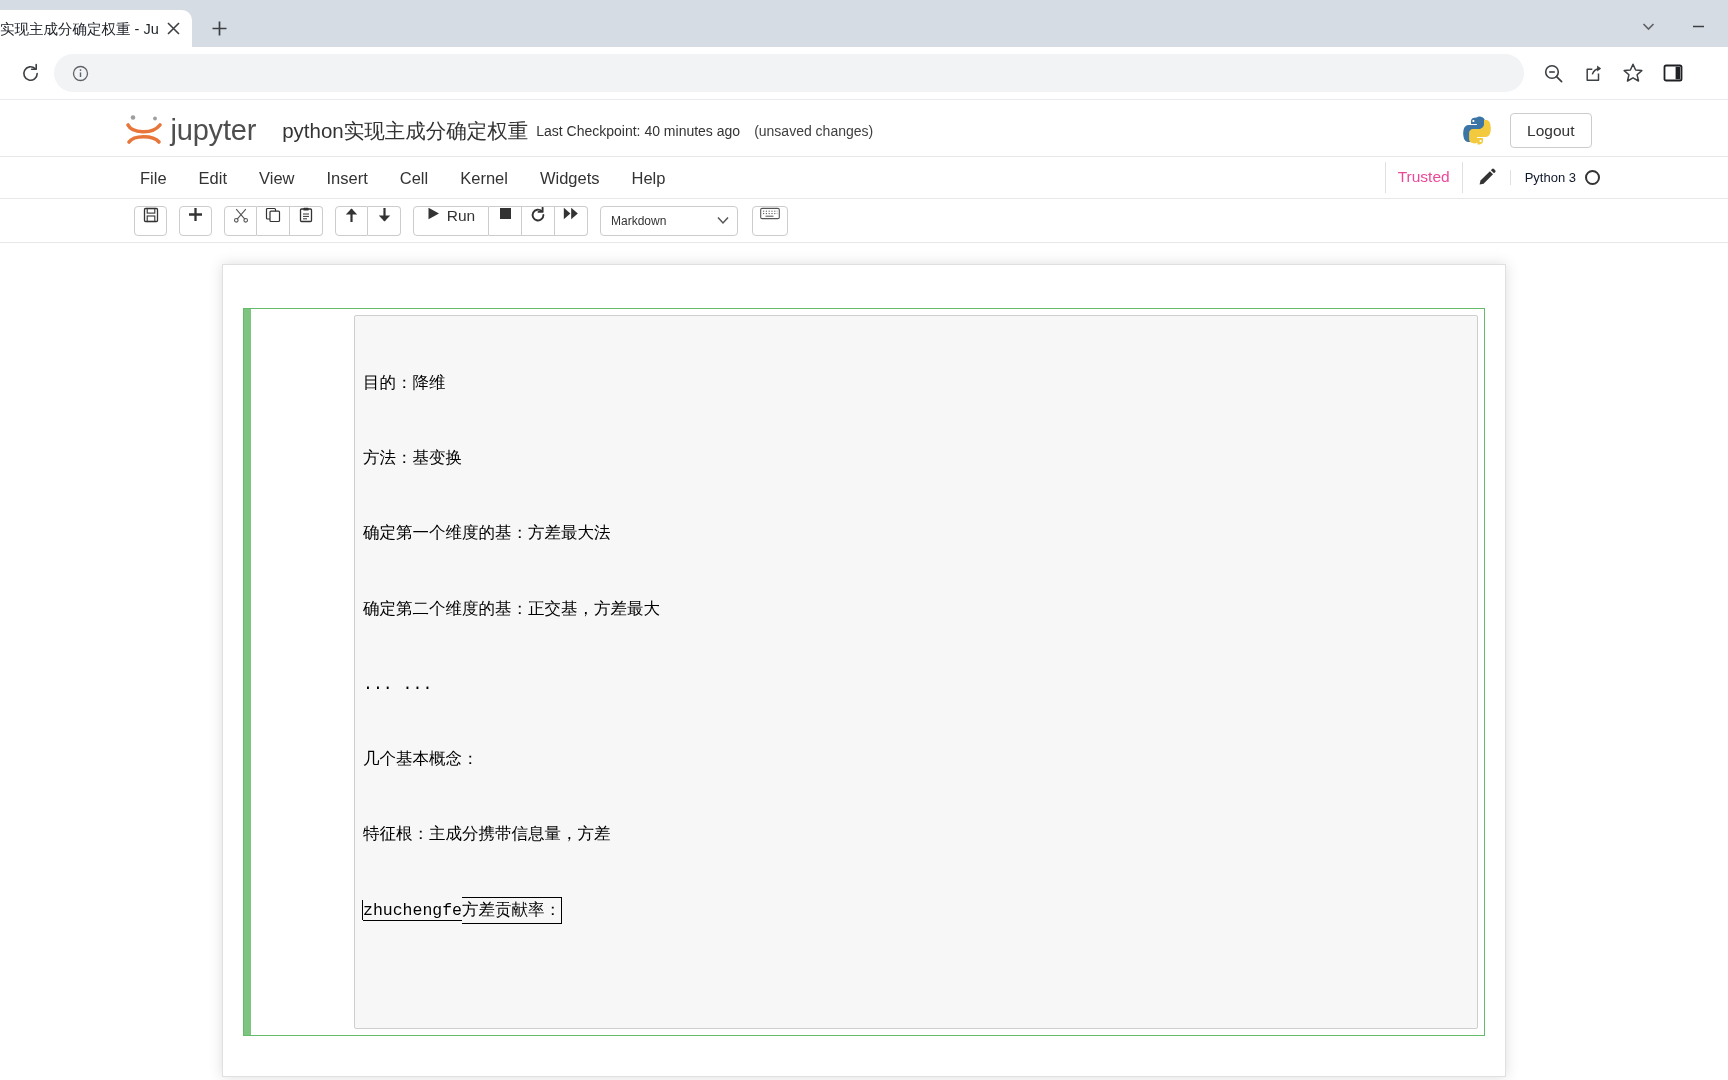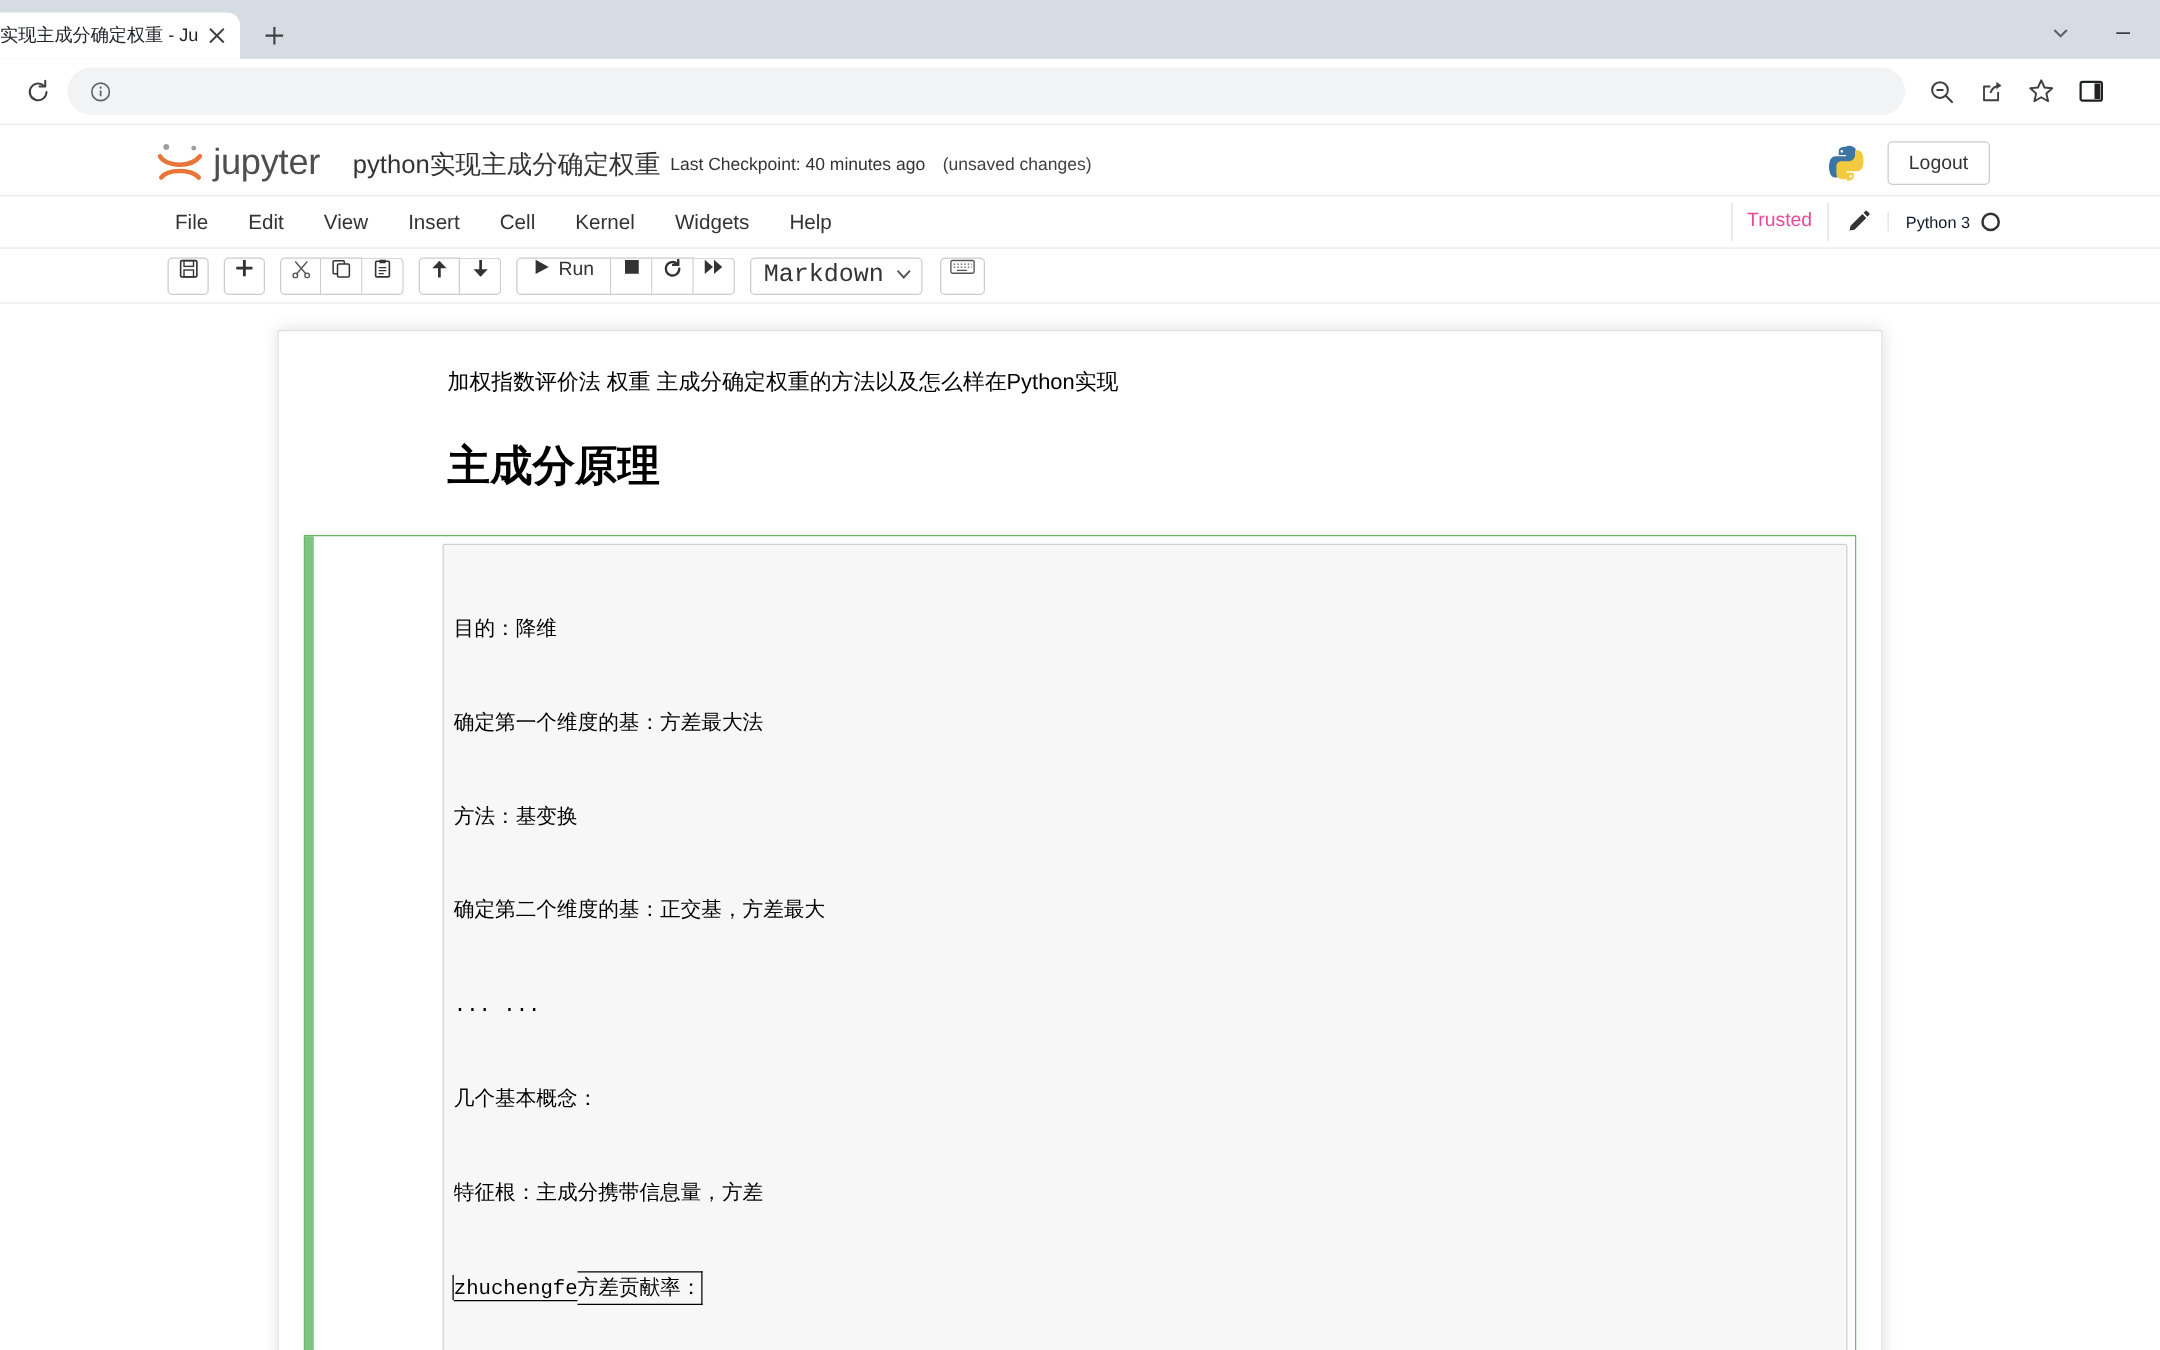--- a/index.html
+++ b/index.html
@@ -289,24 +289,24 @@
   .btn-group .tbtn:first-child { border-radius: 4px 0 0 4px; }
   .btn-group .tbtn:last-child { border-radius: 0 4px 4px 0; }
   .btn-group .tbtn:only-child { border-radius: 4px; }
   .tbtn.run { min-width: 76px; gap: 7px; font-size: 15.5px; }
 
   .celltype-select {
     height: 30px;
     border: 1px solid #ccc;
     border-radius: 4px;
     background: #fff;
-    font-size: 20px;
+    font-size: 12px;
     color: #333;
     padding: 0 8px 0 10px;
-    font-family: Liberation Mono, monospace;
+    font-family: Liberation Sans, sans-serif;
     width: 138px;
     display: flex;
     align-items: center;
     margin-right: 14px;
     position: relative;
     justify-content: center;
   }
   .celltype-select .caret {
     margin-left: auto;
     color: #555;
@@ -654,32 +654,28 @@
         </div>
 
       </div>
     </div>
 
     <div class="nb-scroll">
       <div class="nb-container">
 
         <div class="cell">
           <div class="prompt"></div>
-          <div class="md-rendered">
-            <div class="md-para">加权指数评价法 权重 主成分确定权重的方法以及怎么样在Python实现</div>
-            <div class="md-h1">主成分原理</div>
-          </div>
         </div>
 
         <div class="cell selected-edit">
           <div class="prompt"></div>
           <div class="editor">
             <div class="editor-line">目的：降维</div>
+            <div class="editor-line">方法：基变换</div>
             <div class="editor-line">确定第一个维度的基：方差最大法</div>
-            <div class="editor-line">方法：基变换</div>
             <div class="editor-line">确定第二个维度的基：正交基，方差最大</div>
             <div class="editor-line">... ...</div>
             <div class="editor-line">几个基本概念：</div>
             <div class="editor-line">特征根：主成分携带信息量，方差</div>
             <div class="editor-line"><span class="ime">zhuchengfe</span><span class="ime-box">方差贡献率：</span></div>
             
             
           </div>
         </div>
 

